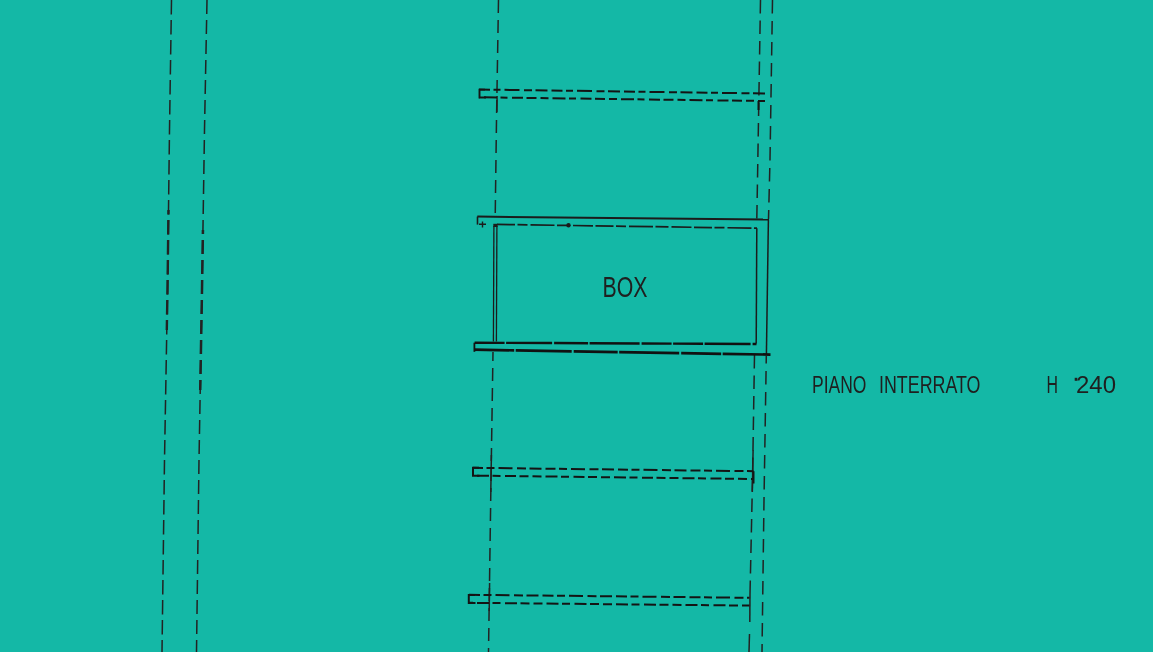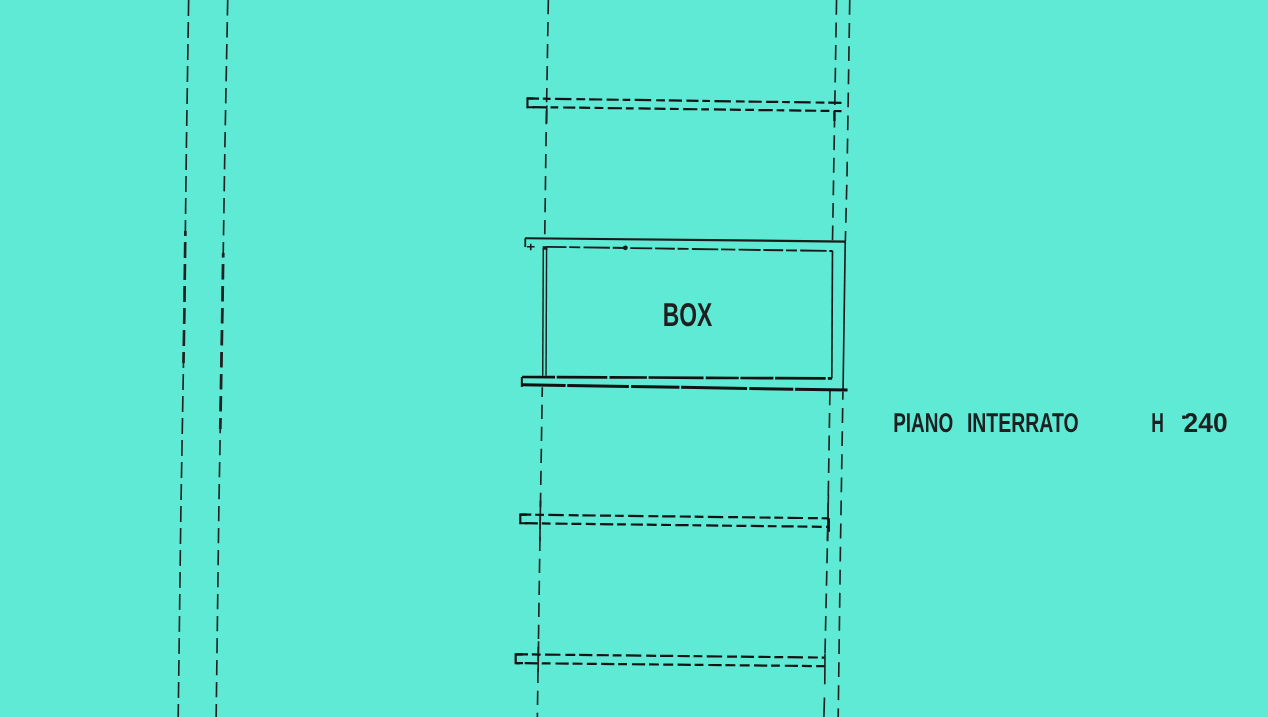--- a/index.html
+++ b/index.html
@@ -1,16 +1,16 @@
 <!DOCTYPE html>
 <html><head>
 <meta charset="utf-8">
 <style>
   html,body{margin:0;padding:0;background:#ffffff;}
-  .sheet{position:relative;width:1153px;height:652px;background:#5eead4;overflow:hidden;font-weight:bold;}
+  .sheet{position:relative;width:1153px;height:652px;background:#14b8a6;overflow:hidden;}
   svg text{font-family:"Liberation Sans",sans-serif;fill:#1f1f1f;}
 </style>
 </head>
 <body>
 <div class="sheet">
 <svg width="1153" height="652" viewBox="0 0 1153 652" fill="none">
 
   <g stroke="#222" stroke-width="1.5">
     <path d="M171.5,0 L169.5,130 L167.5,290 L164.5,460 L162,652" stroke-dasharray="14.5 5.5"></path>
     <path d="M168.5,210 L167.5,290 L166.8,330" stroke-width="2.4" stroke-dasharray="14.5 5.5" stroke-dashoffset="10"></path>

